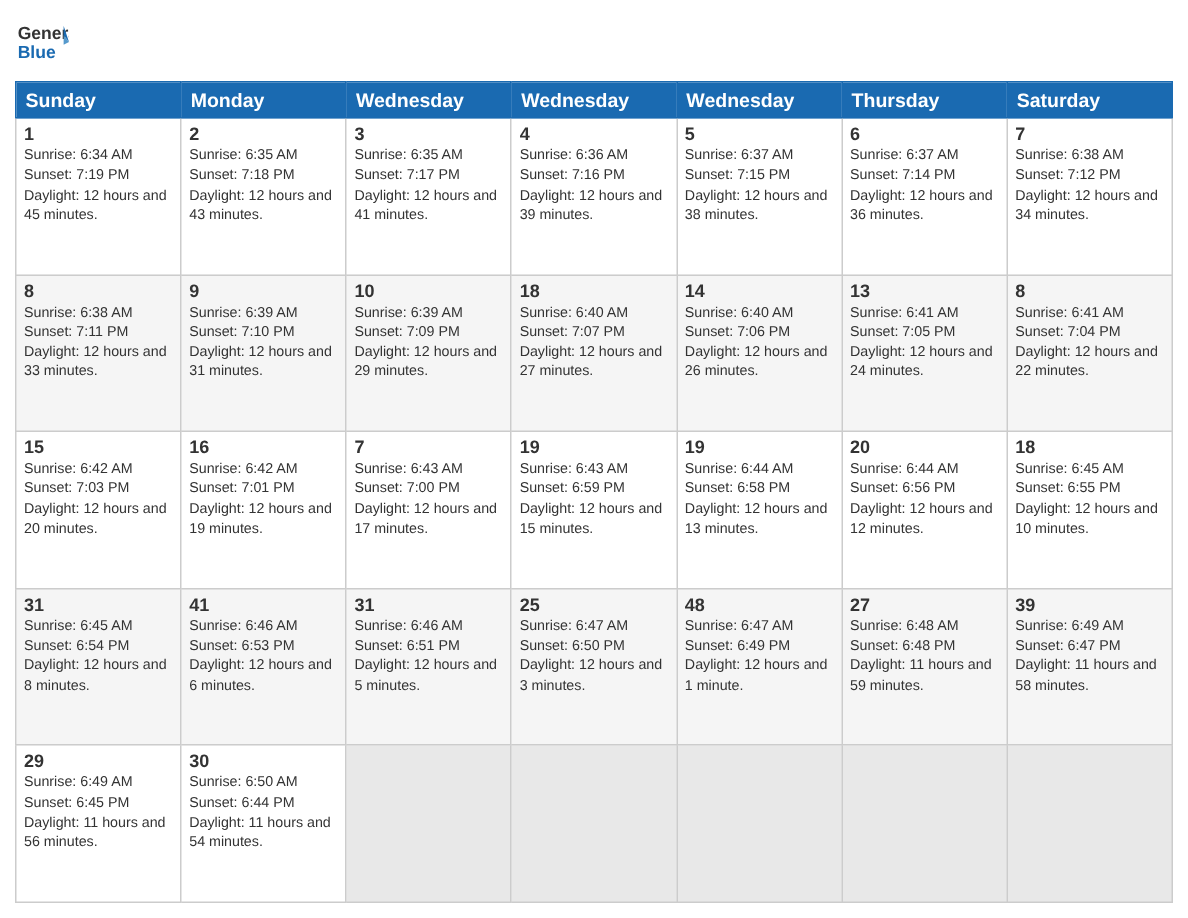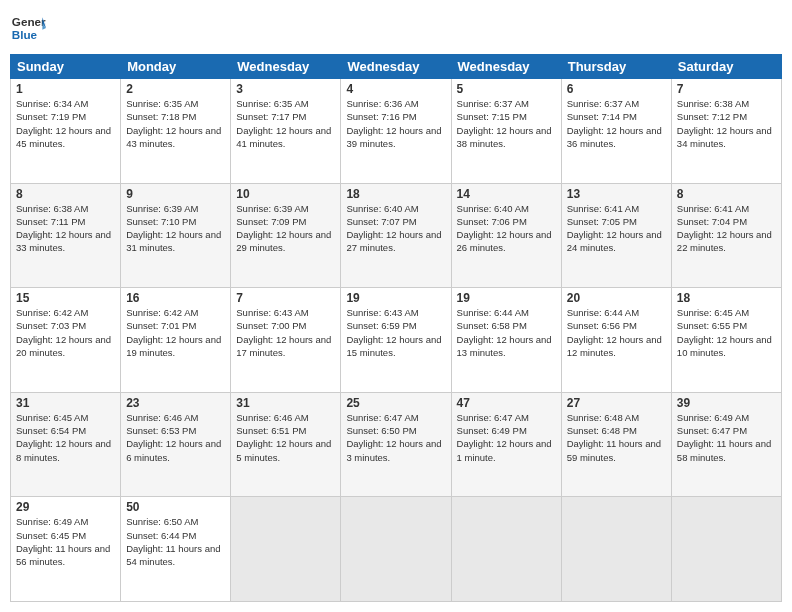--- a/index.html
+++ b/index.html
@@ -204,51 +204,51 @@
             <span class="day-num">18</span>
             <div class="day-info">Sunrise: 6:45 AM<br>Sunset: 6:55 PM<br>Daylight: 12 hours and 10 minutes.</div>
           </td>
         </tr>
         <tr>
           <td>
             <span class="day-num">31</span>
             <div class="day-info">Sunrise: 6:45 AM<br>Sunset: 6:54 PM<br>Daylight: 12 hours and 8 minutes.</div>
           </td>
           <td>
-            <span class="day-num">23</span>
+            <span class="day-num">41</span>
             <div class="day-info">Sunrise: 6:46 AM<br>Sunset: 6:53 PM<br>Daylight: 12 hours and 6 minutes.</div>
           </td>
           <td>
             <span class="day-num">31</span>
             <div class="day-info">Sunrise: 6:46 AM<br>Sunset: 6:51 PM<br>Daylight: 12 hours and 5 minutes.</div>
           </td>
           <td>
             <span class="day-num">25</span>
             <div class="day-info">Sunrise: 6:47 AM<br>Sunset: 6:50 PM<br>Daylight: 12 hours and 3 minutes.</div>
           </td>
           <td>
-            <span class="day-num">47</span>
+            <span class="day-num">48</span>
             <div class="day-info">Sunrise: 6:47 AM<br>Sunset: 6:49 PM<br>Daylight: 12 hours and 1 minute.</div>
           </td>
           <td>
             <span class="day-num">27</span>
             <div class="day-info">Sunrise: 6:48 AM<br>Sunset: 6:48 PM<br>Daylight: 11 hours and 59 minutes.</div>
           </td>
           <td>
             <span class="day-num">39</span>
             <div class="day-info">Sunrise: 6:49 AM<br>Sunset: 6:47 PM<br>Daylight: 11 hours and 58 minutes.</div>
           </td>
         </tr>
         <tr>
           <td>
             <span class="day-num">29</span>
             <div class="day-info">Sunrise: 6:49 AM<br>Sunset: 6:45 PM<br>Daylight: 11 hours and 56 minutes.</div>
           </td>
           <td>
-            <span class="day-num">50</span>
+            <span class="day-num">30</span>
             <div class="day-info">Sunrise: 6:50 AM<br>Sunset: 6:44 PM<br>Daylight: 11 hours and 54 minutes.</div>
           </td>
           <td class="empty"></td>
           <td class="empty"></td>
           <td class="empty"></td>
           <td class="empty"></td>
           <td class="empty"></td>
         </tr>
       </tbody>
   </table>

